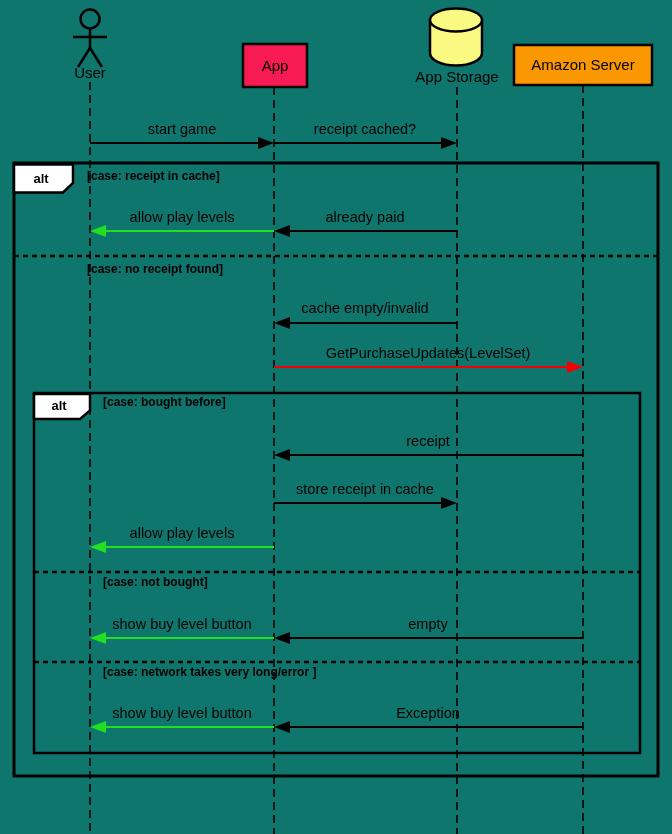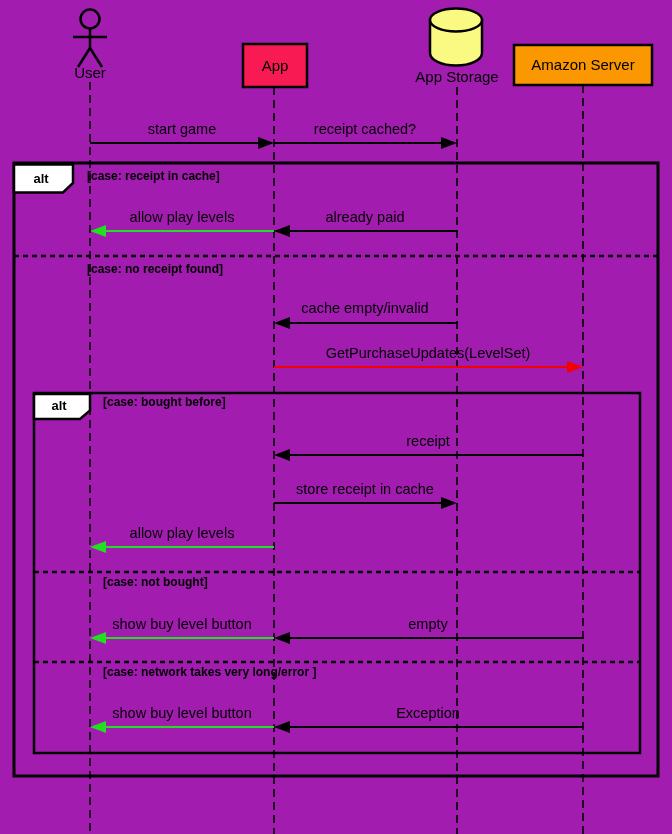--- a/index.html
+++ b/index.html
@@ -1,20 +1,20 @@
 <!DOCTYPE html>
 <html><head>
 <meta charset="utf-8">
 <style>
   html, body { margin: 0; padding: 0; background: #ffffff; }
   .canvas {
     position: relative;
     width: 672px;
     height: 834px;
-    background: #a21caf;
+    background: #0f766e;
     overflow: hidden;
   }
   svg text {
     font-family: "Liberation Sans", sans-serif;
     fill: #000000;
   }
   .msg-label   { font-size: 14.5px; text-anchor: middle; }
   .actor-label { font-size: 15px;   text-anchor: middle; }
   .guard-label { font-size: 12px;   font-weight: bold; text-anchor: start; }
   .op-label    { font-size: 13px;   font-weight: bold; text-anchor: middle; }

